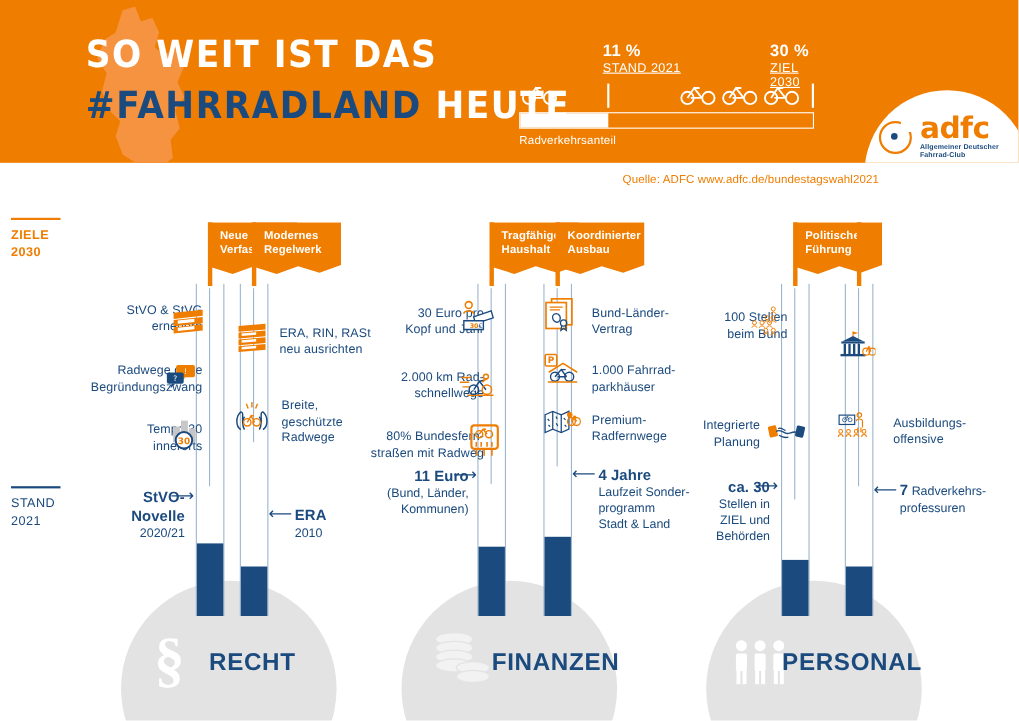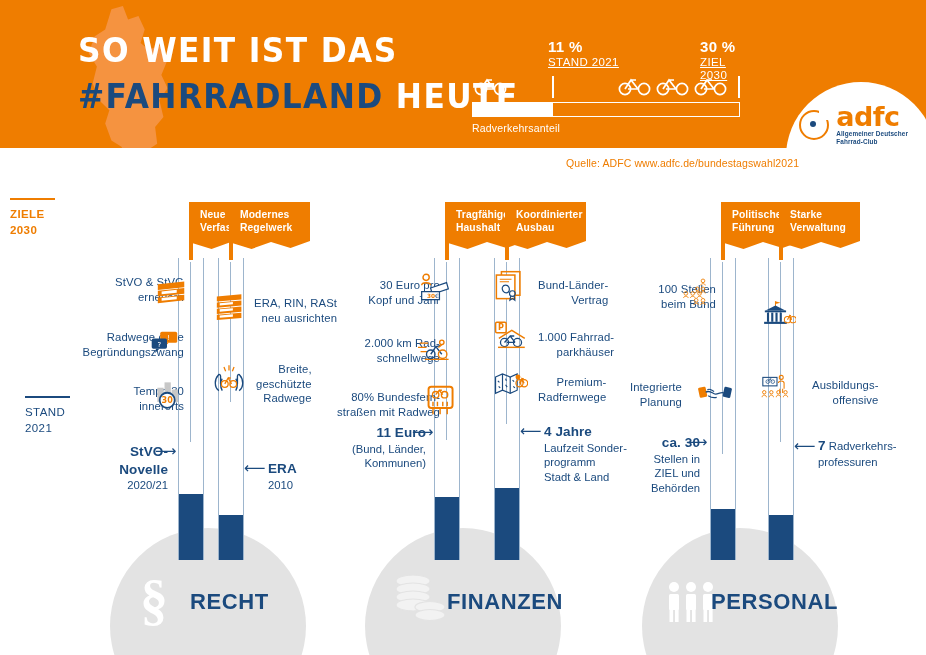--- a/index.html
+++ b/index.html
@@ -52,42 +52,42 @@
      font-family:"DejaVu Sans", sans-serif;}
   .logo-txt .sub{font-size:6.4px;color:#1b4a7e;line-height:1.25;font-weight:bold;letter-spacing:.1px;}
 
   .source{position:absolute;left:566px;top:157px;font-size:10.5px;color:#ef7d00;letter-spacing:.1px;}
 
   
   .scale{position:absolute;font-size:11.5px;line-height:1.35;letter-spacing:.4px;}
   .scale .rule{width:45px;height:2px;margin-bottom:7px;}
   .scale-goal{left:10px;top:198px;color:#ef7d00;font-weight:bold;}
   .scale-goal .rule{background:#ef7d00;}
-  .scale-now{left:10px;top:396px;color:#1b4a7e;margin-left:15px;}
+  .scale-now{left:10px;top:442px;color:#1b4a7e;}
   .scale-now .rule{background:#1b4a7e;}
 
   
   .pedestal{position:absolute;width:196px;height:196px;border-radius:50%;background:#e3e3e3;}
   .ped-name{position:absolute;font-size:22px;font-weight:bold;color:#1b4a7e;letter-spacing:.6px;}
   .ped-ic{position:absolute;}
 
   
   .tube{position:absolute;width:26px;border-left:1.3px solid #9db5cd;border-right:1.3px solid #9db5cd;
         box-sizing:border-box;background:transparent;}
   .tube-fill{position:absolute;left:0;width:100%;background:#1b4a7e;bottom:0;}
   .pole{position:absolute;width:3.5px;background:#ef7d00;}
   .flag{position:absolute;width:78px;height:50px;background:#ef7d00;
         color:#fff;font-size:10.3px;font-weight:bold;line-height:1.25;padding:7px 7px 0 8px;
         box-sizing:border-box;letter-spacing:.1px;
         clip-path:polygon(0 0,100% 0,100% 78%,75% 92%,50% 80%,25% 94%,0 82%);}
 
   
   .item{position:absolute;display:flex;align-items:center;gap:6px;}
   .item .txt{font-size:11.3px;line-height:1.3;color:#1b4a7e;letter-spacing:.1px;white-space:nowrap;}
-  .item.right .txt{text-align:right;}
+  .item.right .txt{text-align:left;}
   .item.left{flex-direction:row;}
   .item.left .txt{text-align:right;}
   .icn{width:34px;height:32px;position:relative;flex:0 0 auto;}
 
   
   .callout{position:absolute;font-size:11.3px;line-height:1.3;color:#1b4a7e;}
   .callout .hdr{font-size:13.5px;font-weight:bold;letter-spacing:.1px;}
   .callout.r{text-align:right;}
   .callout.l{text-align:left;}
   .arrow{position:absolute;color:#1b4a7e;font-size:15px;line-height:1;}
@@ -520,21 +520,21 @@
         <path d="M16 35 C16 31 24 31 24 35"></path>
       <circle cx="32" cy="27" r="3.2"></circle>
         <path d="M28 35 C28 31 36 31 36 35"></path>
       <circle cx="26" cy="39" r="3.2"></circle>
         <path d="M22 47 C22 43 30 43 30 47"></path>
       <circle cx="38" cy="39" r="3.2"></circle>
         <path d="M34 47 C34 43 42 43 42 47"></path>
     </g>
   </svg>
 
-  <div class="item left" style="left:630px;top:380px;width:70px;justify-content:flex-start;">
+  <div class="item left" style="left:630px;top:380px;width:70px;justify-content:center;">
     <div class="txt">
       <span>Integrierte</span><br>
       <span>Planung</span>
     </div>
   </div>
   <svg class="icn" style="position:absolute;left:698px;top:378px;" width="40" height="26" viewBox="0 0 40 26">
     <rect x="1" y="5" width="9" height="12" rx="1.5" fill="#ef7d00" transform="rotate(-12 5 11)"></rect>
     <rect x="30" y="5" width="9" height="12" rx="1.5" fill="#1b4a7e" transform="rotate(12 34 11)"></rect>
     <path d="M9 11 C13 8 17 12 20 13 C23 14 27 10 31 12" fill="none" stroke="#1b4a7e" stroke-width="1.5"></path>
     <path d="M12 15 C15 17 18 18 22 17" fill="none" stroke="#1b4a7e" stroke-width="1.4"></path>
@@ -543,24 +543,20 @@
 
   <div class="callout r" style="left:610px;top:434px;width:90px;">
     <div class="hdr">ca. 30</div>
     <div>Stellen in</div>
     <div>ZIEL und</div>
     <div>Behörden</div>
   </div>
   <div class="arrow" style="left:686px;top:434px;">⟶</div>
 
   <div class="pole" style="left:779px;top:202px;height:58px;"></div>
-  <div class="flag" style="left:782px;top:202px;">
-    <span>Starke</span><br>
-    <span>Verwaltung</span>
-  </div>
   <div class="tube" style="left:768px;top:258px;height:302px;">
     <div class="tube-fill" style="height:15%"></div>
   </div>
   <div class="connector" style="left:780px;top:262px;height:180px;"></div>
 
   <svg class="icn" style="position:absolute;left:762px;top:298px;" width="48" height="42" viewBox="0 0 48 42">
     <path d="M19 3 L19 10" stroke="#ef7d00" stroke-width="1.4"></path>
     <path d="M19 3 L26 5 L19 7 z" fill="#ef7d00"></path>
     <path d="M5 16 L19 9 L33 16 z" fill="#1b4a7e"></path>
     <rect x="4" y="16" width="30" height="2.6" fill="#1b4a7e"></rect>

